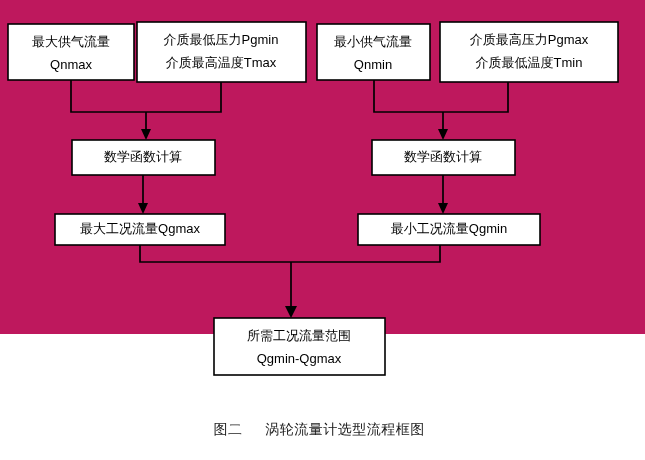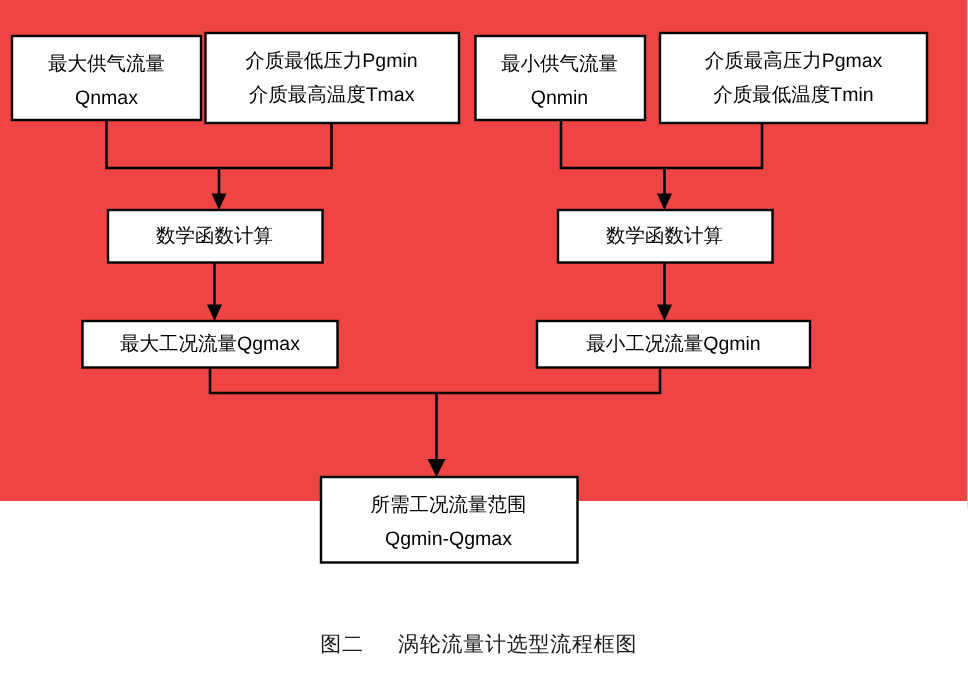--- a/index.html
+++ b/index.html
@@ -11,21 +11,21 @@
     width: 645px;
     height: 460px;
     font-family: "Liberation Sans", sans-serif;
     color: #000000;
     overflow: hidden;
   }
   #diagram-root {
     position: relative;
     width: 645px;
     height: 334px;
-    background: #ef4444;
+    background: #be185d;
   }
   svg#flowchart {
     position: absolute;
     left: 0;
     top: 0;
     width: 645px;
     height: 460px;
     display: block;
   }
   .node-box {

